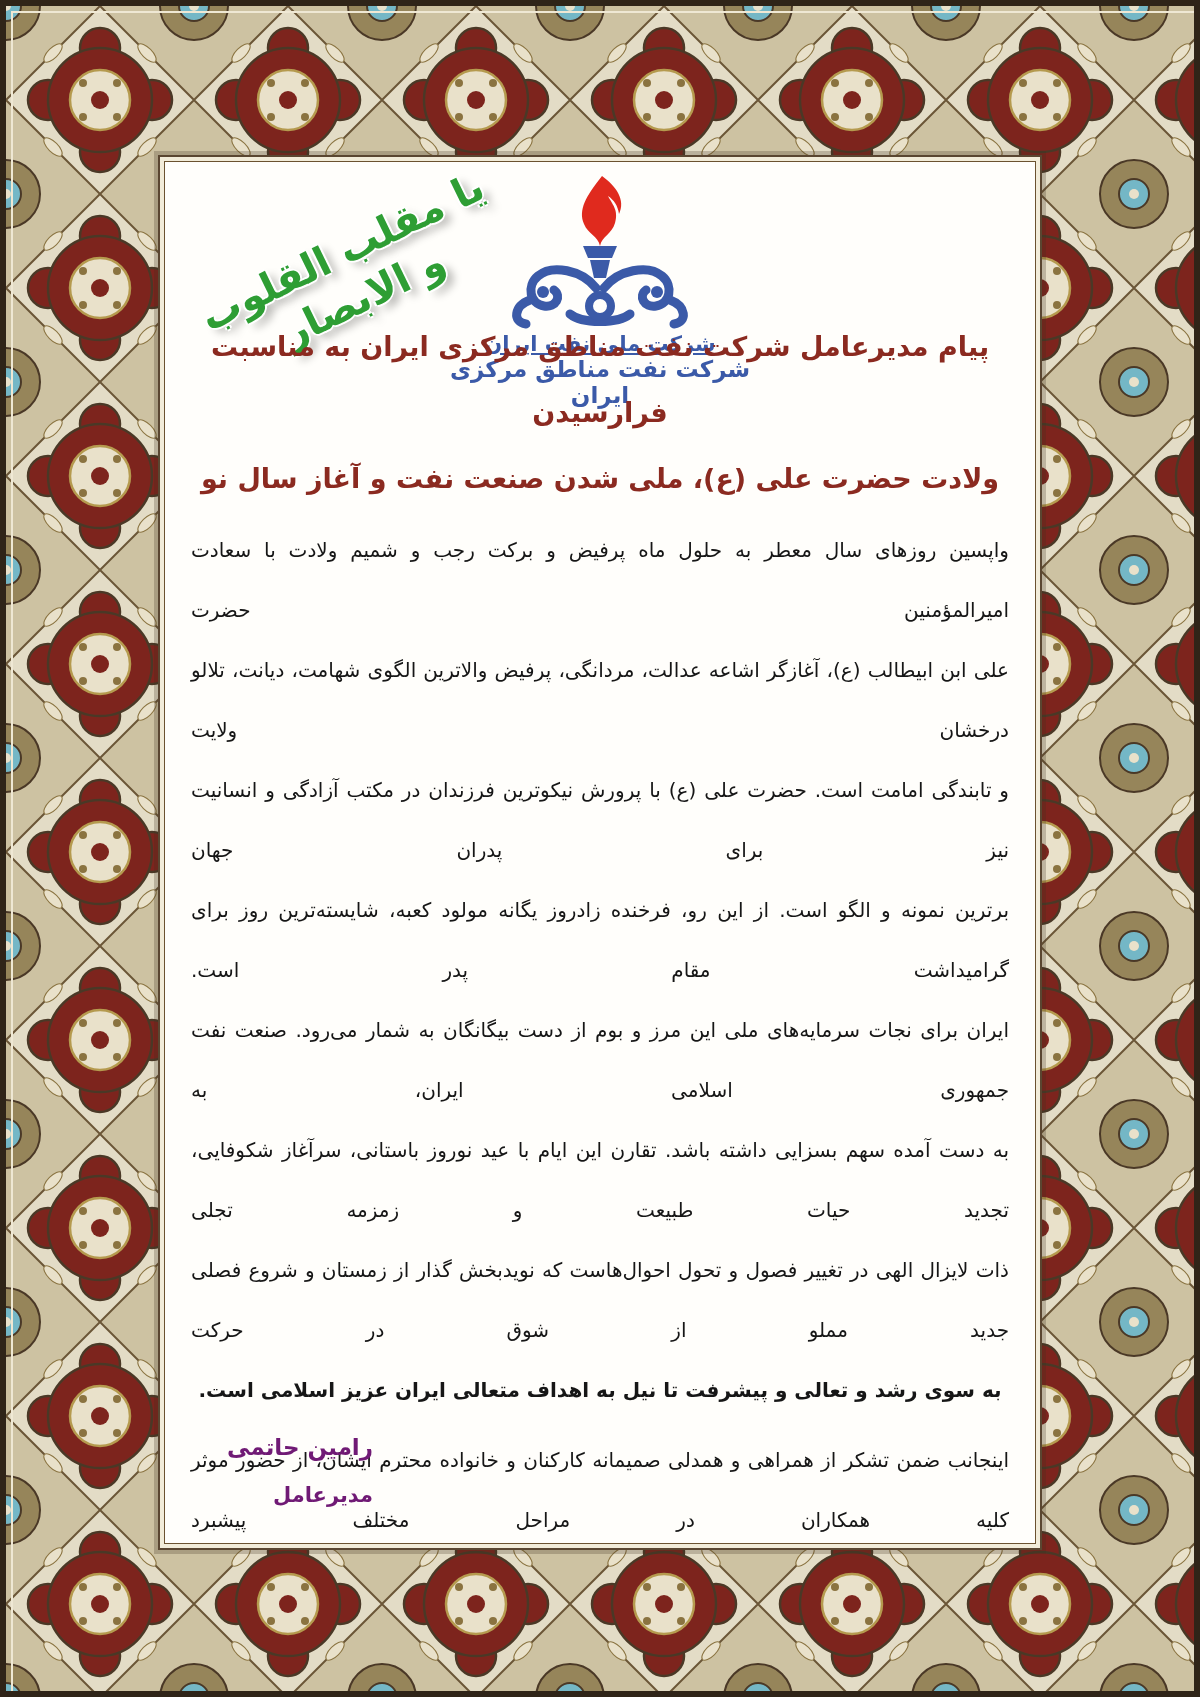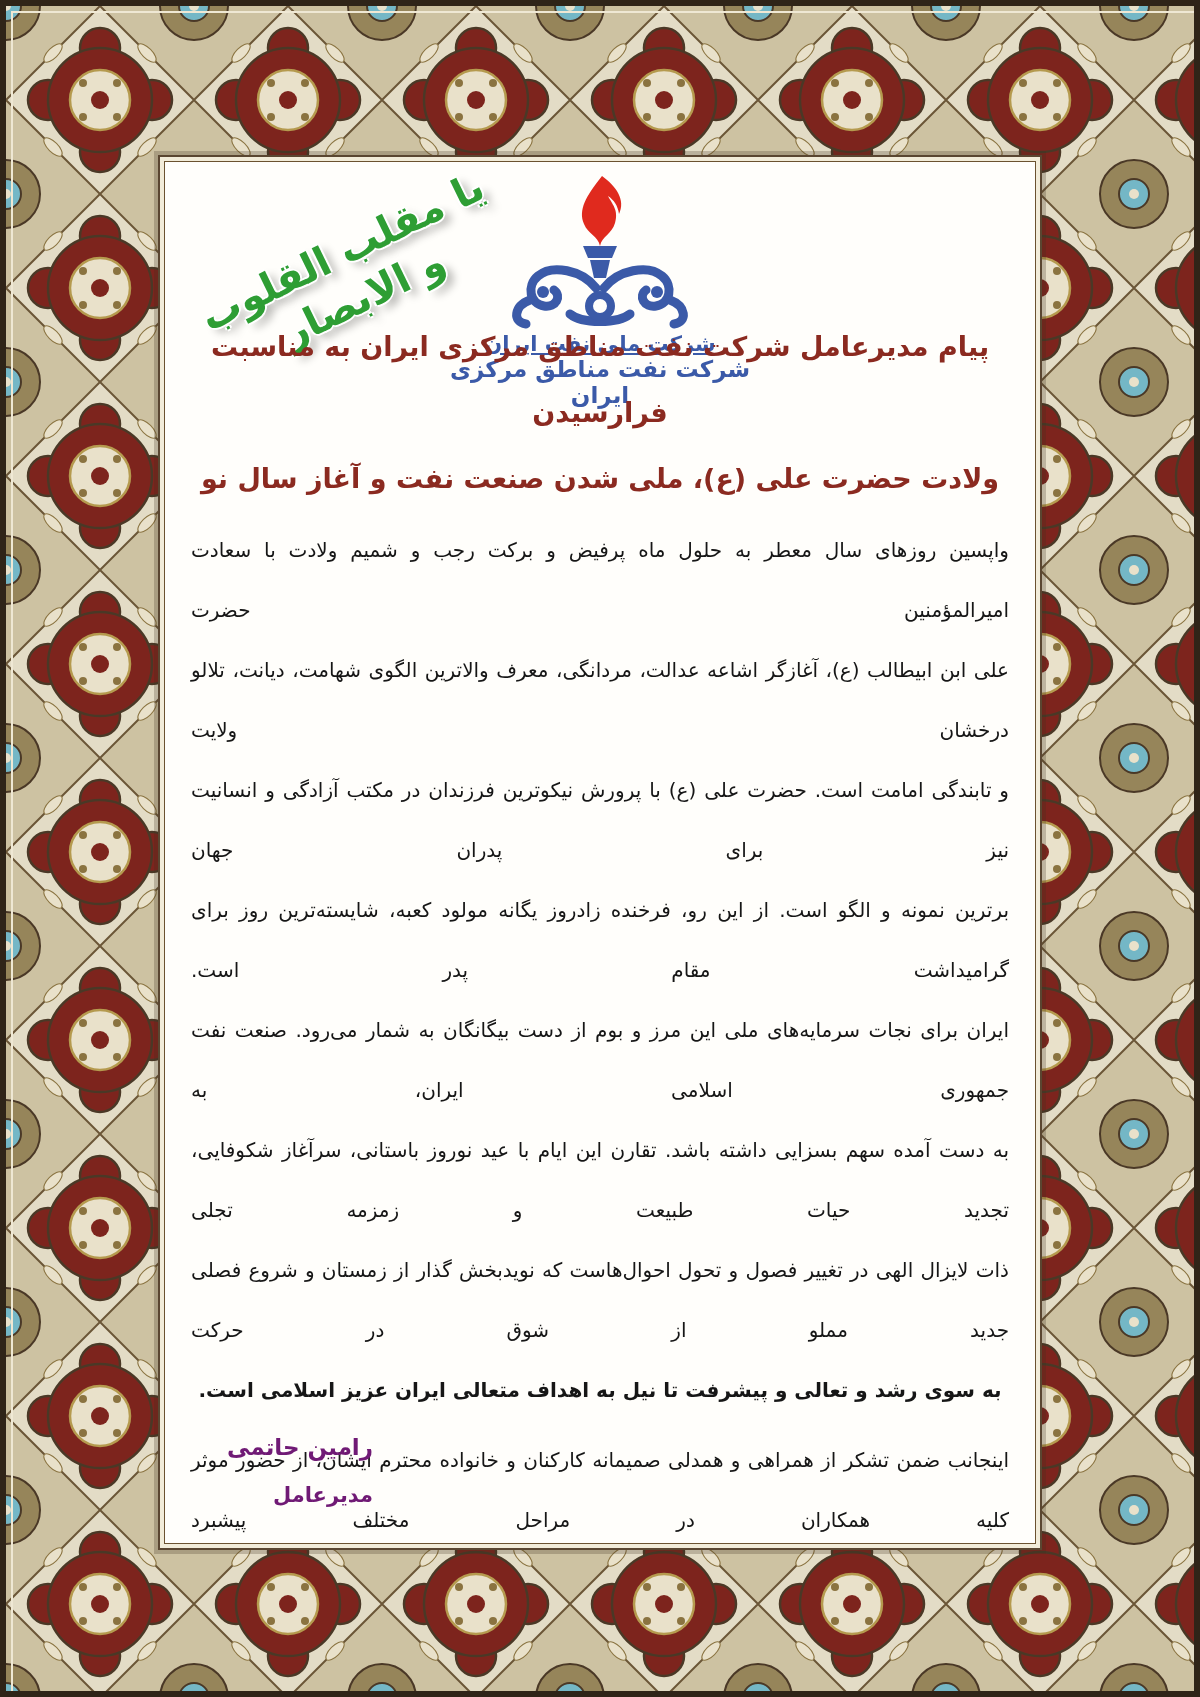--- a/index.html
+++ b/index.html
@@ -127,21 +127,21 @@
         </div>
 
         <div class="title-block">
           <div class="title-line">پیام مدیرعامل شرکت نفت مناطق مرکزی ایران به مناسبت فرارسیدن</div>
           <div class="title-line">ولادت حضرت علی (ع)، ملی شدن صنعت نفت و آغاز سال نو</div>
         </div>
       </div>
 
       <div class="letter-body">
         <div class="b-line">واپسین روزهای سال معطر به حلول ماه پرفیض و برکت رجب و شمیم ولادت با سعادت امیرالمؤمنین حضرت</div>
-        <div class="b-line">علی ابن ابیطالب (ع)، آغازگر اشاعه عدالت، مردانگی، معرف والاترین الگوی شهامت، دیانت، تلالو درخشان ولایت</div>
+        <div class="b-line">علی ابن ابیطالب (ع)، آغازگر اشاعه عدالت، مردانگی، پرفیض والاترین الگوی شهامت، دیانت، تلالو درخشان ولایت</div>
         <div class="b-line">و تابندگی امامت است. حضرت علی (ع) با پرورش نیکوترین فرزندان در مکتب آزادگی و انسانیت نیز برای پدران جهان</div>
         <div class="b-line">برترین نمونه و الگو است. از این رو، فرخنده زادروز یگانه مولود کعبه، شایسته‌ترین روز برای گرامیداشت مقام پدر است.</div>
         <div class="b-line">ایران برای نجات سرمایه‌های ملی این مرز و بوم از دست بیگانگان به شمار می‌رود. صنعت نفت جمهوری اسلامی ایران، به</div>
         <div class="b-line">به دست آمده سهم بسزایی داشته باشد. تقارن این ایام با عید نوروز باستانی، سرآغاز شکوفایی، تجدید حیات طبیعت و زمزمه تجلی</div>
         <div class="b-line">ذات لایزال الهی در تغییر فصول و تحول احوال‌هاست که نویدبخش گذار از زمستان و شروع فصلی جدید مملو از شوق در حرکت</div>
         <div class="b-line center-last">به سوی رشد و تعالی و پیشرفت تا نیل به اهداف متعالی ایران عزیز اسلامی است.</div>
         <div class="para-gap"></div>
         <div class="b-line">اینجانب ضمن تشکر از همراهی و همدلی صمیمانه کارکنان و خانواده محترم ایشان، از حضور موثر کلیه همکاران در مراحل مختلف پیشبرد</div>
 
       </div>

